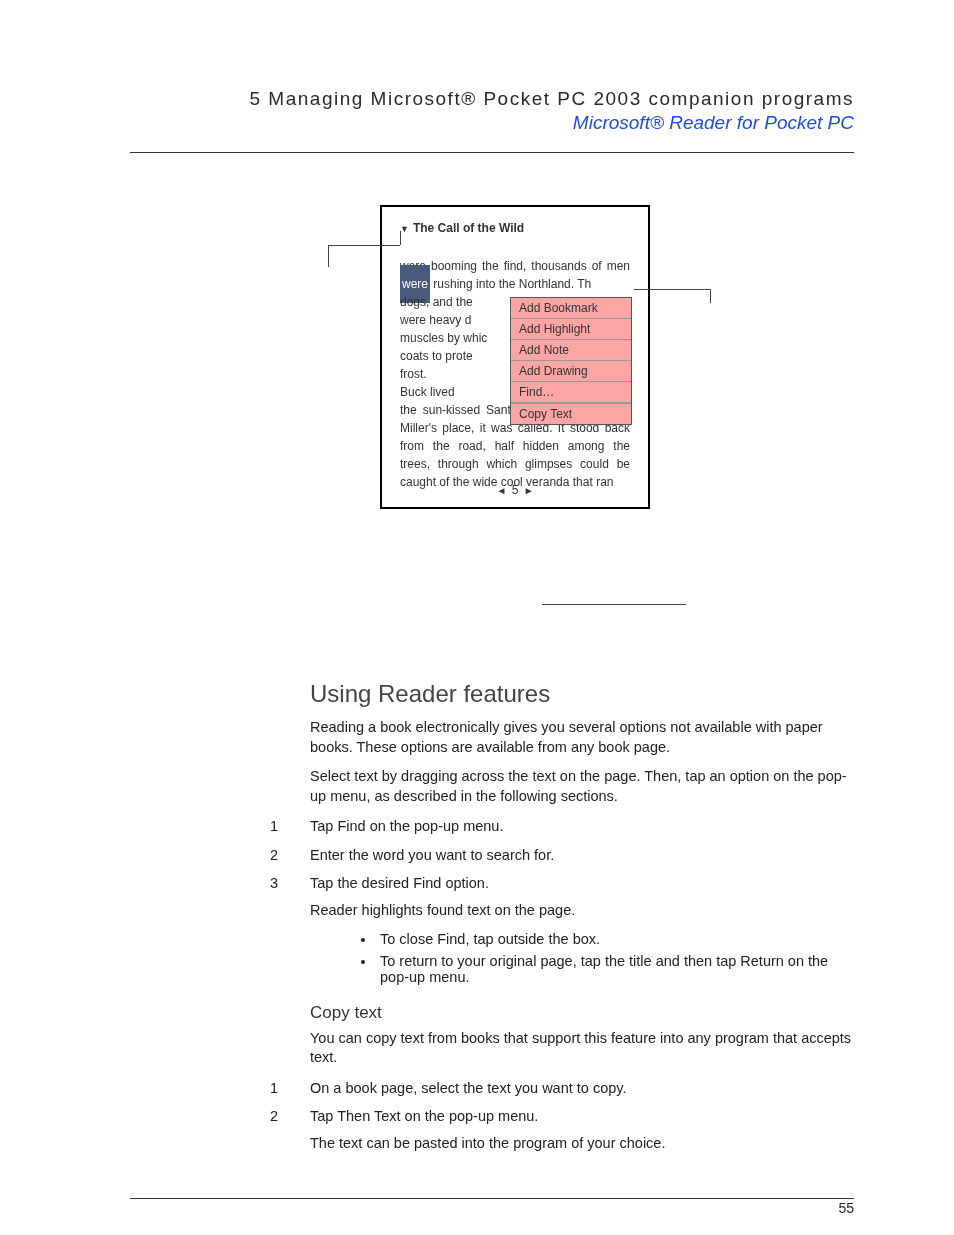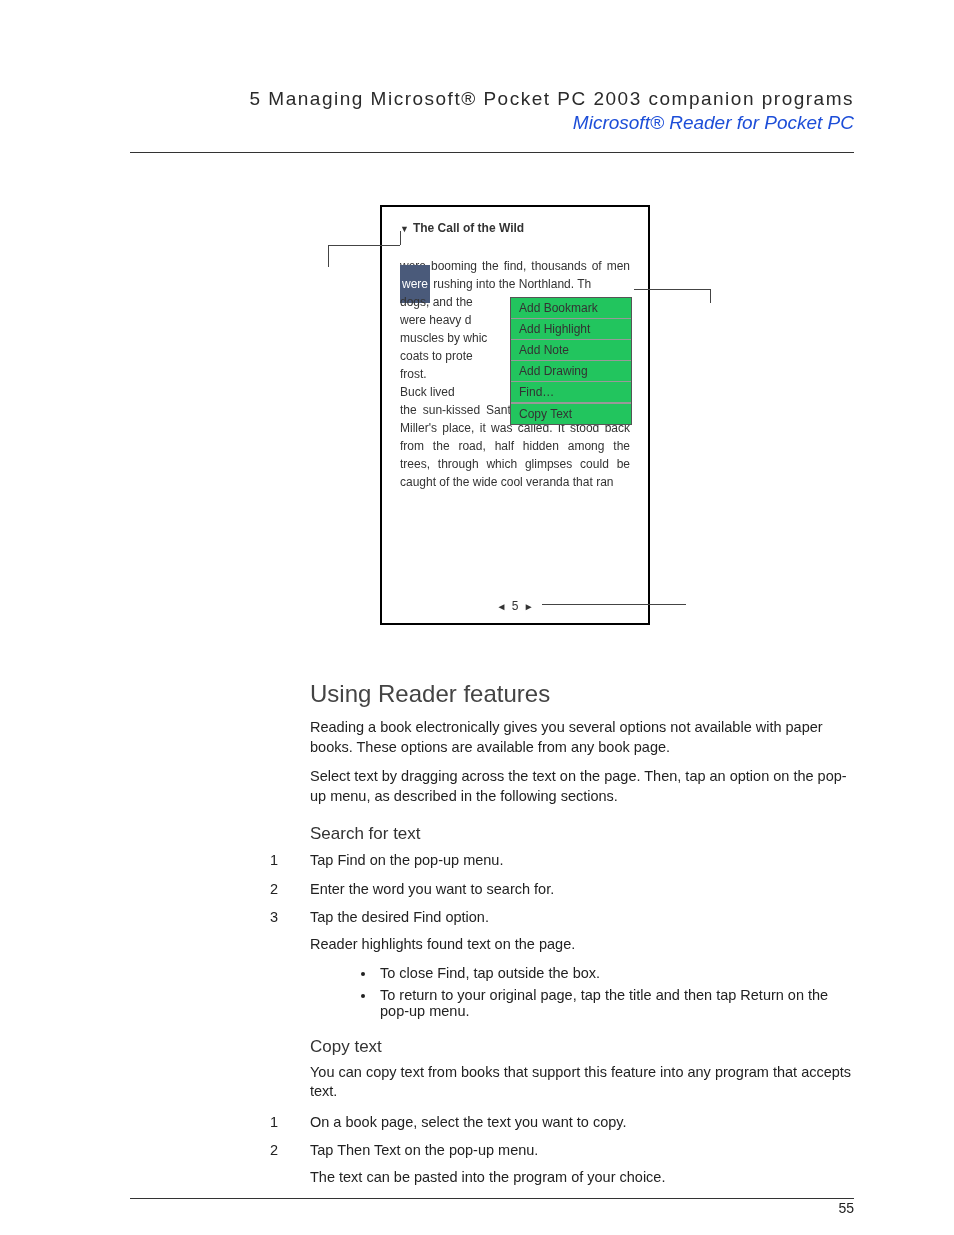--- a/index.html
+++ b/index.html
@@ -13,26 +13,26 @@
   .content{position:absolute;top:680px;left:310px;right:100px;}
   .content h2{font-size:24px;font-weight:400;color:#444;margin:0 0 10px 0;}
   .content h3{font-size:17px;font-weight:400;color:#333;margin:18px 0 6px 0;}
   .content p{font-size:14.5px;line-height:1.35;margin:0 0 10px 0;}
   .numlist{display:flex;font-size:14.5px;line-height:1.4;margin-bottom:8px;}
   .numlist .n{width:40px;margin-left:-40px;text-align:left;}
   .bullets{margin:4px 0 0 26px;font-size:14.5px;}
   .bullets li{margin-bottom:6px;padding-left:4px;}
   
   .shot-wrap{position:absolute;top:205px;left:380px;}
-  .shot{width:270px;height:420px;border:2px solid #000;background:#fff;box-sizing:border-box;padding:14px 18px 0 18px;font-family:Verdana,Tahoma,Arial,sans-serif;font-size:12px;color:#333;position:relative;}
+  .shot{width:270px;height:304px;border:2px solid #000;background:#fff;box-sizing:border-box;padding:14px 18px 0 18px;font-family:Verdana,Tahoma,Arial,sans-serif;font-size:12px;color:#333;position:relative;}
   .book-title{font-weight:bold;font-size:12px;margin-bottom:22px;}
   .tri{display:inline-block;margin-right:4px;font-size:9px;vertical-align:middle;}
   .body-text{font-size:12px;line-height:1.5;text-align:justify;position:relative;}
   .highlight{background:#4a5a7a;color:#fff;padding:12px 2px;}
-  .popup{position:absolute;top:90px;left:128px;width:120px;background:#22c55e;border:1px solid #555;font-size:12px;z-index:2;}
+  .popup{position:absolute;top:90px;left:128px;width:120px;background:#fca5a5;border:1px solid #555;font-size:12px;z-index:2;}
   .popup-item{padding:3px 8px;border-bottom:1px solid #999;}
   .popup-item:last-child{border-top:1px solid #999;border-bottom:none;}
   .popup-item.findrow{border-bottom:1px solid #999;}
   .pager{position:absolute;bottom:10px;left:0;right:0;text-align:center;font-size:12px;}
   .pager .arrow{font-size:10px;margin:0 2px;}
   .callout{position:absolute;border-color:#555;}
   .co-left-v{left:18px;top:24px;width:0;height:14px;border-left:1px solid #444;}
   .co-left-h{left:-54px;top:38px;width:72px;height:0;border-top:1px solid #444;}
   .co-left-box-v{left:-54px;top:38px;width:0;height:22px;border-left:1px solid #444;}
   .co-right-h{left:252px;top:82px;width:76px;height:0;border-top:1px solid #444;}
@@ -85,21 +85,20 @@
     <div class="callout co-right-v"></div>
     <div class="callout co-pager-h"></div>
   </div>
 </div>
 
 <div class="content">
   <h2>Using Reader features</h2>
   <p>Reading a book electronically gives you several options not available with paper books. These options are available from any book page.</p>
   <p>Select text by dragging across the text on the page. Then, tap an option on the pop-up menu, as described in the following sections.</p>
 
-  <h3>Search for text</h3>
   <div class="numlist">
         <div class="n">1</div>
         <div>Tap Find on the pop-up menu.</div>
       </div>
   <div class="numlist">
         <div class="n">2</div>
         <div>Enter the word you want to search for.</div>
       </div>
   <div class="numlist">
         <div class="n">3</div>

